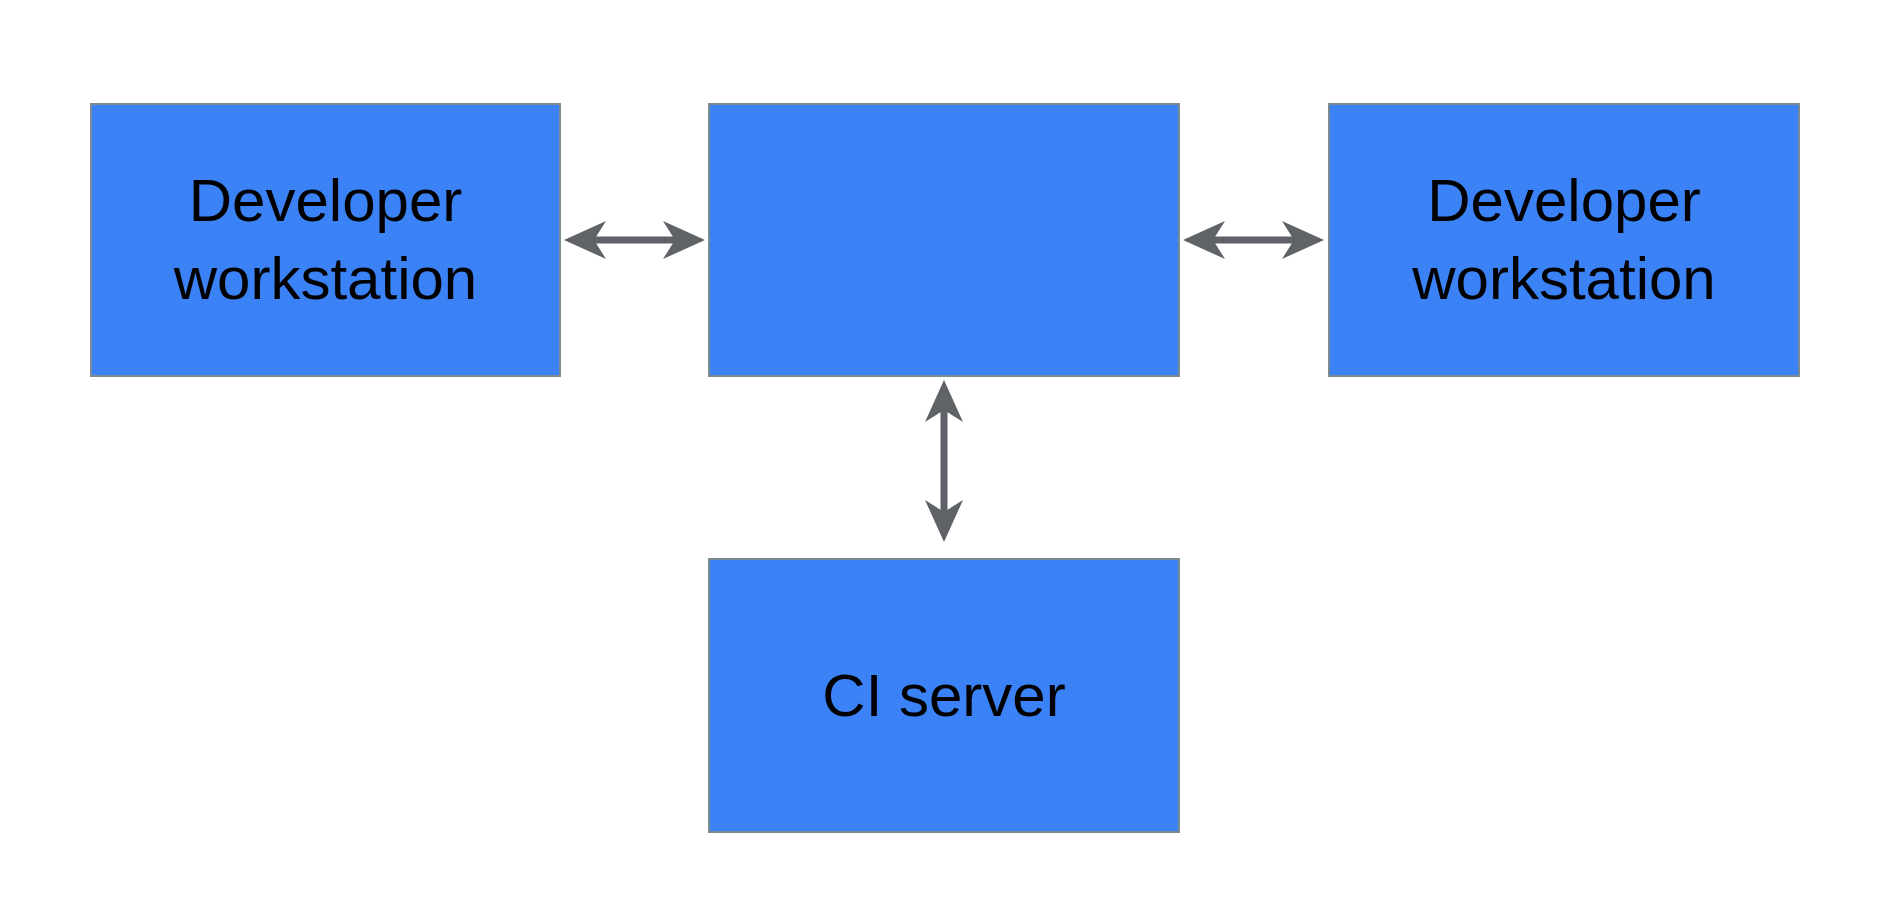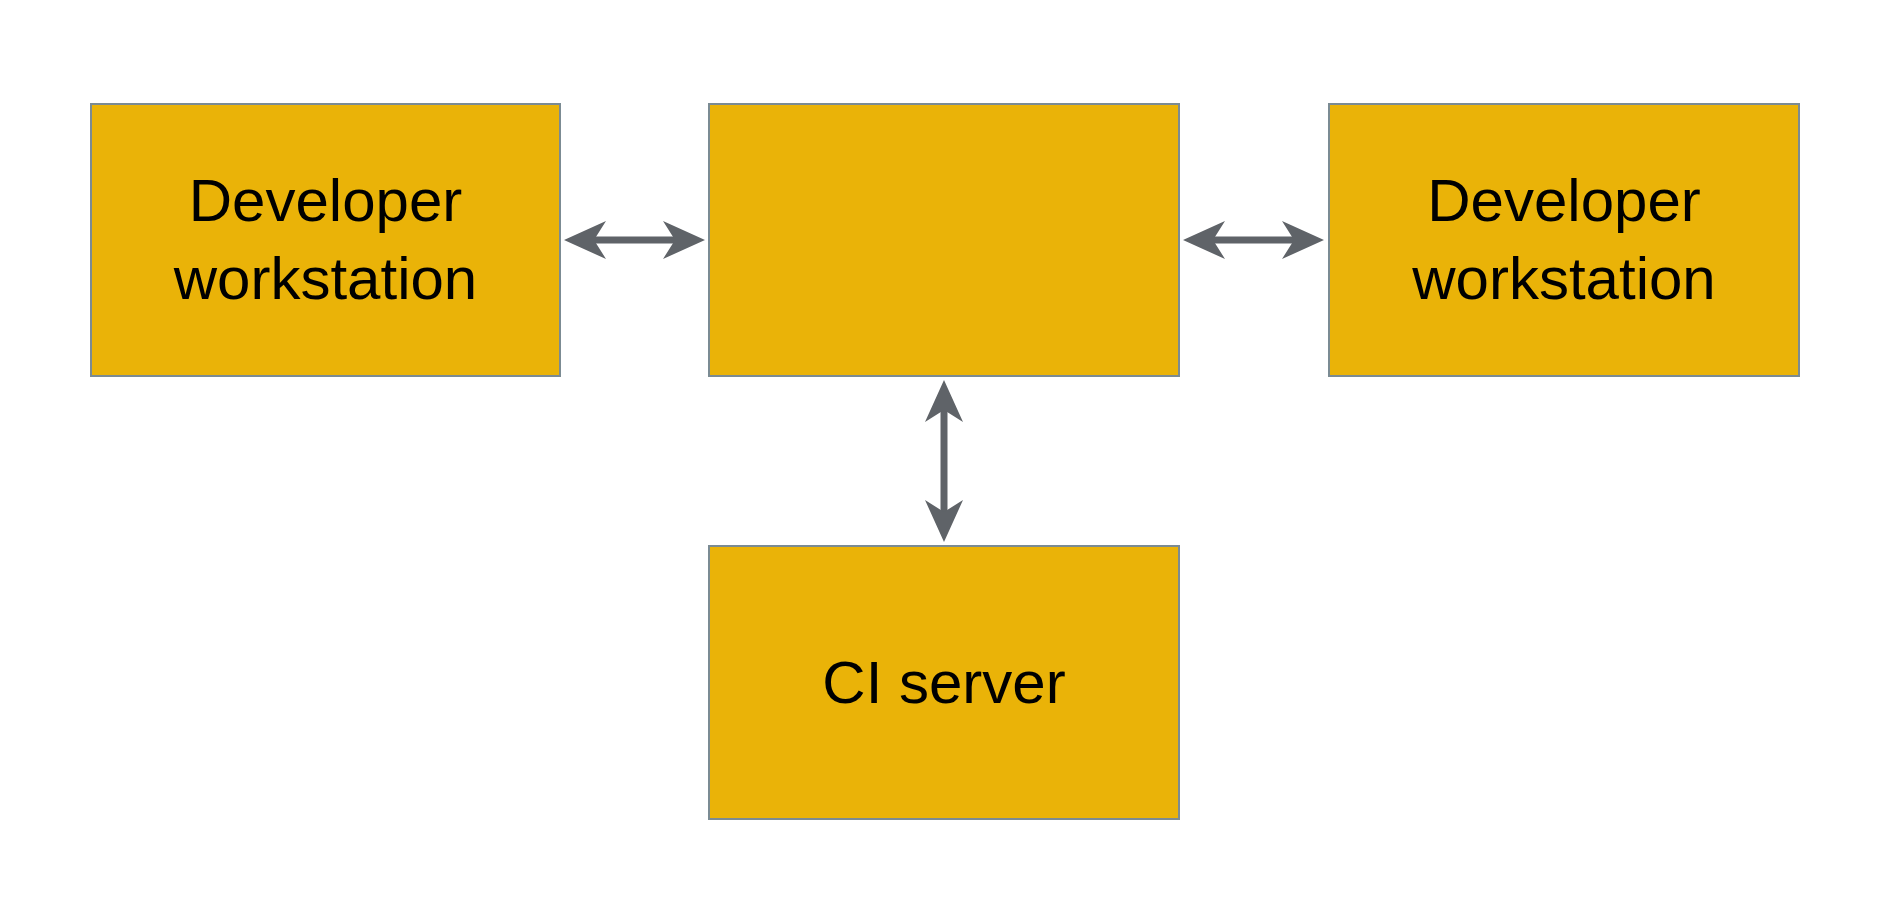--- a/index.html
+++ b/index.html
@@ -11,37 +11,37 @@
   .stage {
     position: relative;
     width: 1900px;
     height: 922px;
     background: #ffffff;
     overflow: hidden;
   }
   .node {
     position: absolute;
     box-sizing: border-box;
-    background: #eab308;
+    background: #3b82f6;
     border: 2px solid #7b8b93;
     display: flex;
     flex-direction: column;
     align-items: center;
     justify-content: center;
     text-align: center;
     color: #000000;
     font-size: 60px;
     line-height: 1.3;
     font-weight: 400;
   }
   .node span { display: block; white-space: nowrap; }
   #node-dev-left   { left: 90px;   top: 103px; width: 471px; height: 274px; }
   #node-cache      { left: 708px;  top: 103px; width: 472px; height: 274px; }
   #node-dev-right  { left: 1328px; top: 103px; width: 472px; height: 274px; }
-  #node-ci         { left: 708px;  top: 545px; width: 472px; height: 275px; text-align: right; }
+  #node-ci         { left: 708px;  top: 558px; width: 472px; height: 275px; text-align: right; }
   svg.arrows {
     position: absolute;
     left: 0; top: 0;
     width: 1900px;
     height: 922px;
     pointer-events: none;
   }
   svg.arrows .shaft { stroke: #5f6368; stroke-width: 7; }
   svg.arrows .head  { fill: #5f6368; stroke: none; }
 </style>

